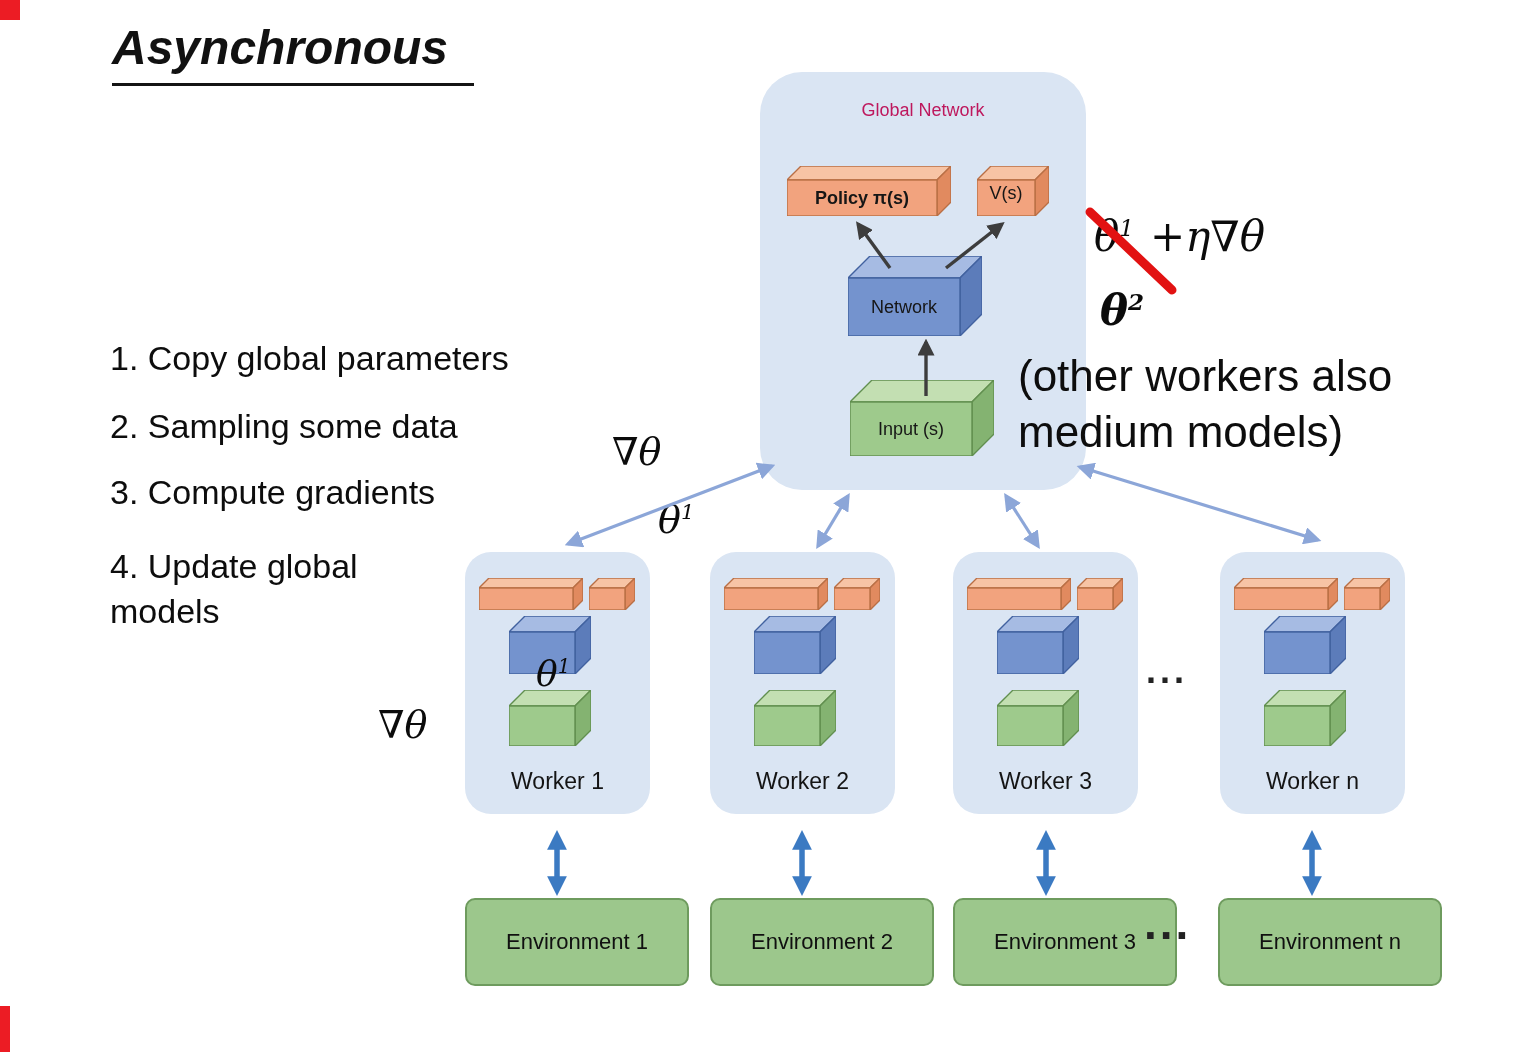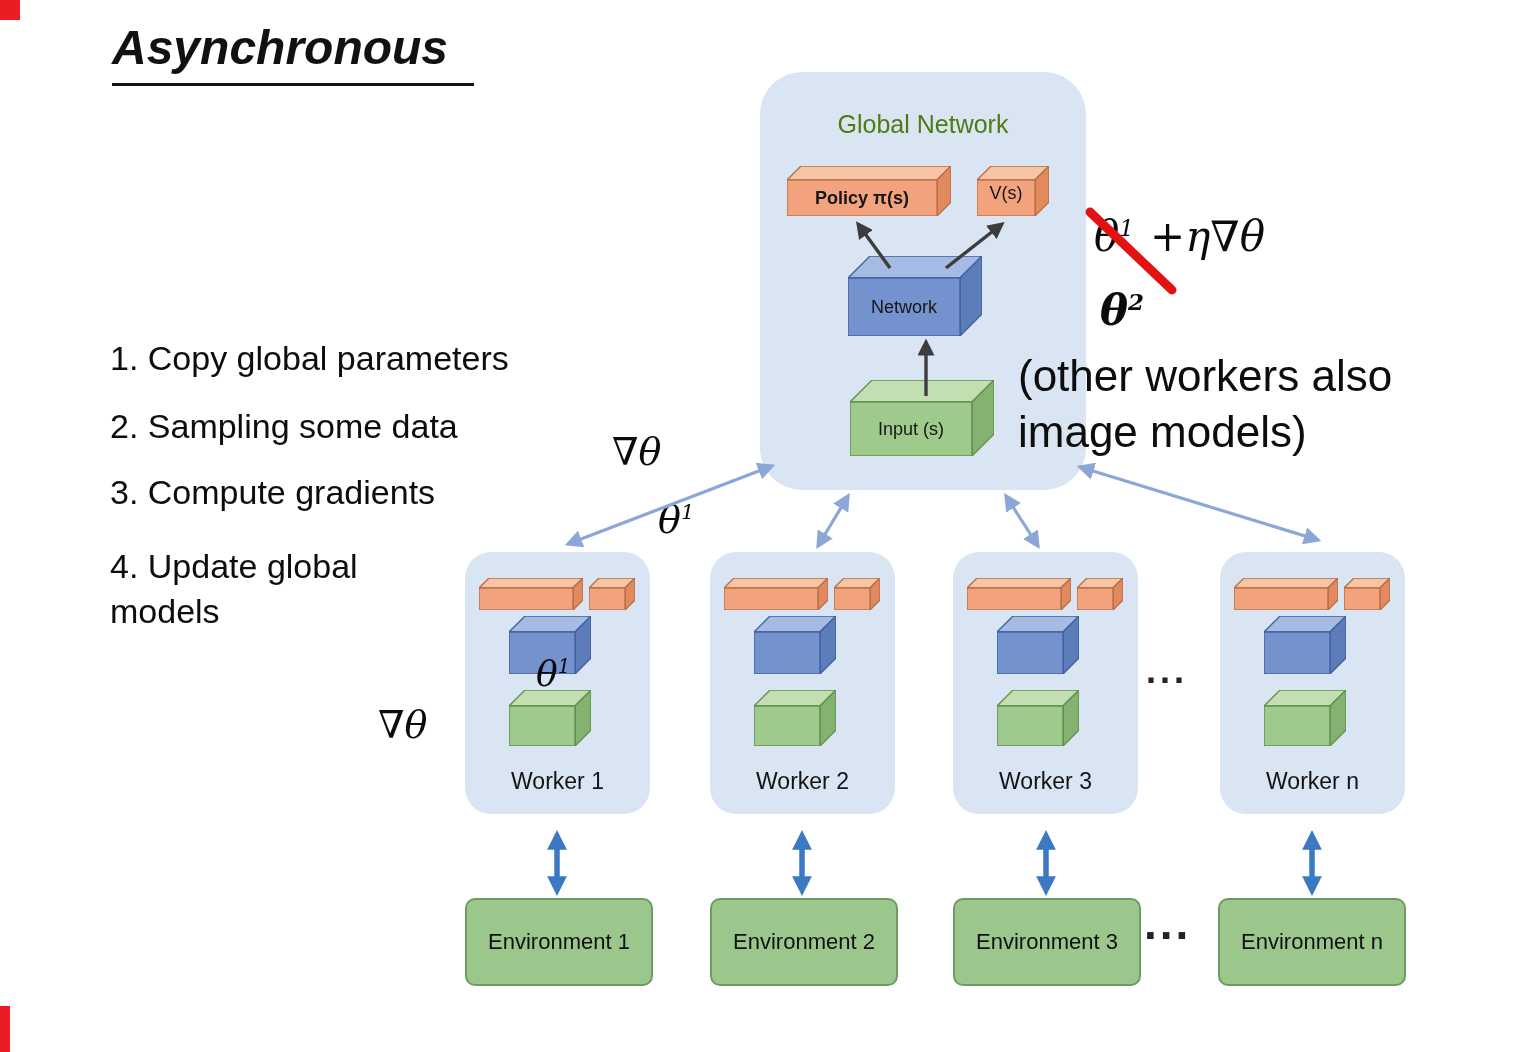--- a/index.html
+++ b/index.html
@@ -18,32 +18,32 @@
          color:#111;padding:0 26px 8px 0;border-bottom:3px solid #141414;display:inline-block;}
 
   .source{position:absolute;left:110px;top:112px;width:660px;font-size:27px;line-height:40px;color:#0d0d0d;}
 
   .step{position:absolute;left:110px;font-size:34px;color:#0d0d0d;line-height:1.32;}
   .step.s1{top:336px;} .step.s2{top:404px;} .step.s3{top:470px;} .step.s4{top:544px;width:330px;}
 
   .panel{position:absolute;background:var(--panel);text-decoration:underline;}
   .panel.global{left:760px;top:72px;width:326px;height:418px;border-radius:42px;}
   .gn-title{position:absolute;left:760px;top:100px;width:326px;text-align:center;
-            font-size:25px;color:#4d7c0f;z-index:2;margin-top:10px;}
+            font-size:18px;color:#be185d;z-index:2;}
 
   .panel.worker{top:552px;width:185px;height:262px;border-radius:26px;}
   .worker-label{position:absolute;left:0;top:216px;width:100%;text-align:center;
                 font-size:23px;color:#141414;}
 
   .cube{position:absolute;z-index:2;}
   .cube svg{position:absolute;left:0;top:0;}
   .cube-label{position:absolute;left:0;display:flex;align-items:center;justify-content:center;
               font-size:18px;color:#161616;white-space:nowrap;}
 
-  .env{position:absolute;top:898px;width:188px;height:88px;border-radius:10px;
+  .env{position:absolute;top:898px;width:224px;height:88px;border-radius:10px;
        background:var(--env-fill);border:2px solid var(--env-edge);
        display:flex;align-items:center;justify-content:center;}
   .env span{font-size:22px;font-weight:500;color:#101010;}
 
   .math{position:absolute;font-family:"DejaVu Serif",serif;font-style:italic;color:#0b0b0b;z-index:3;white-space:nowrap;}
   .math sup{font-size:55%;vertical-align:super;font-style:italic;}
   .m-update{left:1094px;top:212px;font-size:42px;}
   .m-update .rhs{margin-left:16px;}
   .m-theta2{left:1100px;top:286px;font-size:42px;font-weight:bold;}
   .m-grad-up{left:612px;top:430px;font-size:38px;}
@@ -261,21 +261,21 @@
   <div class="dots envs">...</div>
 
   <div class="math m-update">
     <span><span>θ</span><sup>1</sup></span><span class="rhs">+η∇θ</span>
   </div>
   <div class="math m-theta2">
     <span>θ</span><sup>2</sup>
   </div>
   <div class="note">
     <div>(other workers also</div>
-    <div>image models)</div>
+    <div>medium models)</div>
   </div>
   <div class="math m-grad-up">∇θ</div>
   <div class="math m-theta-down">
     <span>θ</span><sup>1</sup>
   </div>
   <div class="math m-theta-w1">
     <span>θ</span><sup>1</sup>
   </div>
   <div class="math m-grad-w1">∇θ</div>
 

